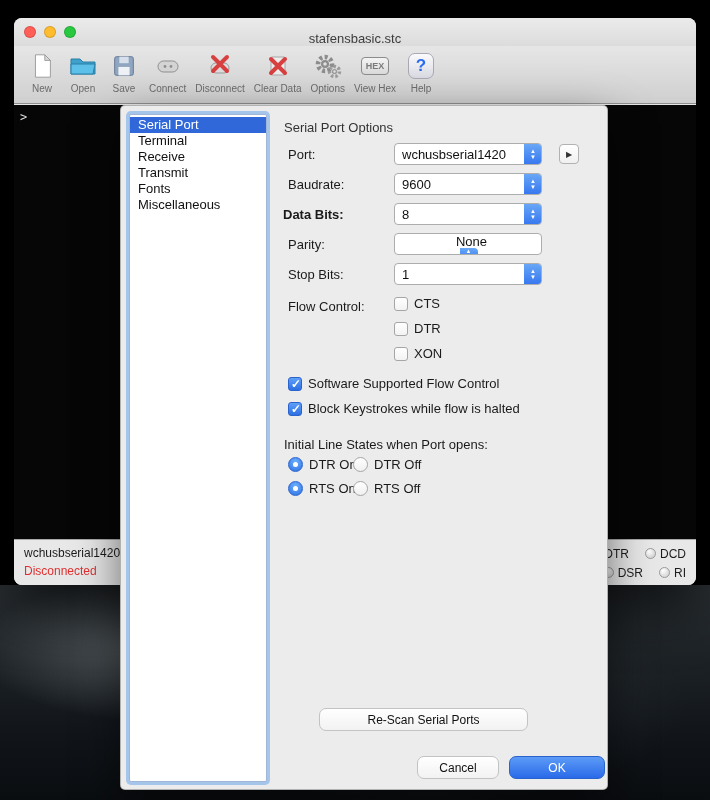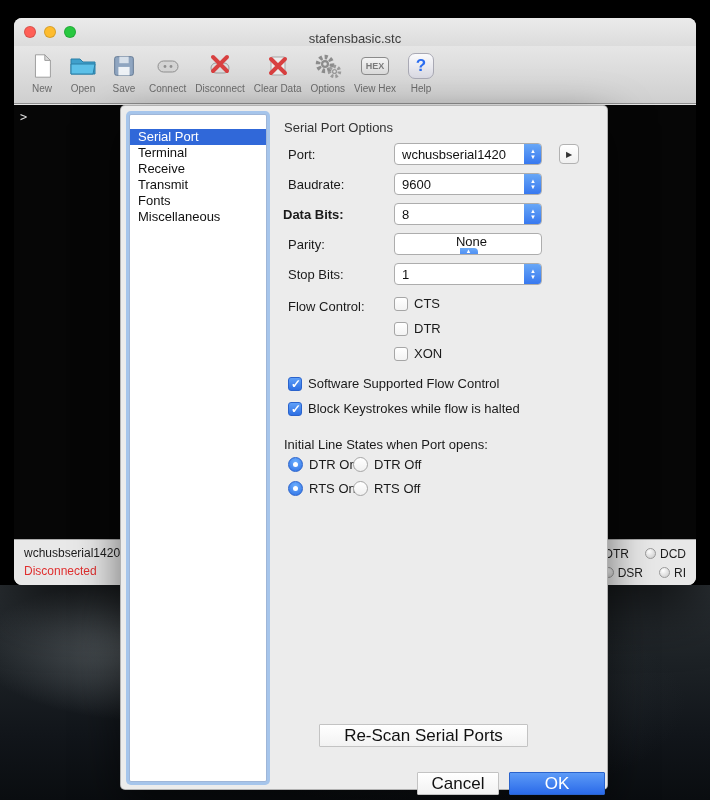--- a/index.html
+++ b/index.html
@@ -87,21 +87,21 @@
     position:absolute; left:120px; top:105px; width:488px; height:685px;
     background:#ececec; border-radius:5px;
     border:1px solid rgba(0,0,0,0.25);
     box-shadow:0 18px 45px rgba(0,0,0,0.55);
     z-index:10; font-size:13px; color:#1a1a1a;
   }
   .dlg-list {
     position:absolute; left:8px; top:8px; width:138px; height:668px;
     background:#fff; border:1px solid #9fb6d8; border-radius:2px;
     box-shadow:0 0 0 3px rgba(110,165,235,0.55);
-    padding-top:14px; overflow:hidden;
+    padding-top:2px; overflow:hidden;
   }
   .dlg-item { height:16px; line-height:16px; padding:0 8px; font-size:13px; color:#111; cursor:default; }
   .dlg-item.checked { background:#3068d9; color:#fff; }
 
   .panel-title { position:absolute; left:163px; top:14px; color:#333; }
 
   .fld-label { position:absolute; color:#1a1a1a; }
   .combo {
     position:absolute; width:148px; height:22px;
     background:#fff; border:1px solid #adadad; border-radius:4px;
@@ -141,24 +141,24 @@
   .radio-row.checked .radio-dot {
     background:radial-gradient(circle at 50% 30%, #6db0ff, #2d6fe3); border-color:#2a63cc;
   }
   .radio-row.checked .radio-dot::after {
     content:""; position:absolute; left:4px; top:4px; width:5px; height:5px;
     border-radius:50%; background:#fff;
   }
   .group-heading { position:absolute; color:#1a1a1a; }
 
   .btn {
-    position:absolute; height:23px; border-radius:1px; border:1px solid #c3c3c3;
+    position:absolute; height:23px; border-radius:7px; border:1px solid #c3c3c3;
     background:linear-gradient(#ffffff,#f2f2f2);
-    font-size:17px; color:#111;
-    display:flex; align-items:center; justify-content:center; cursor:default;margin-top:16px;
+    font-size:12px; color:#111;
+    display:flex; align-items:center; justify-content:center; cursor:default;
   }
   .btn.primary {
     background:linear-gradient(#5d9bf7,#2a6ae9); border-color:#2a63cc; color:#fff;
   }
 </style>
 </head>
 <body>
 
 <div class="wallpaper"></div>
 

